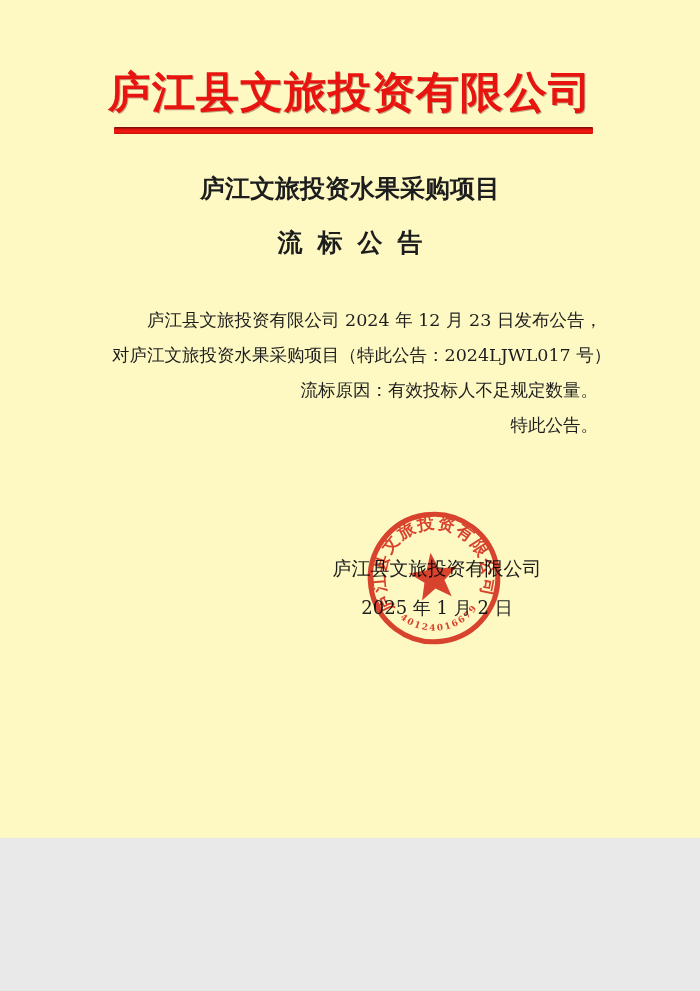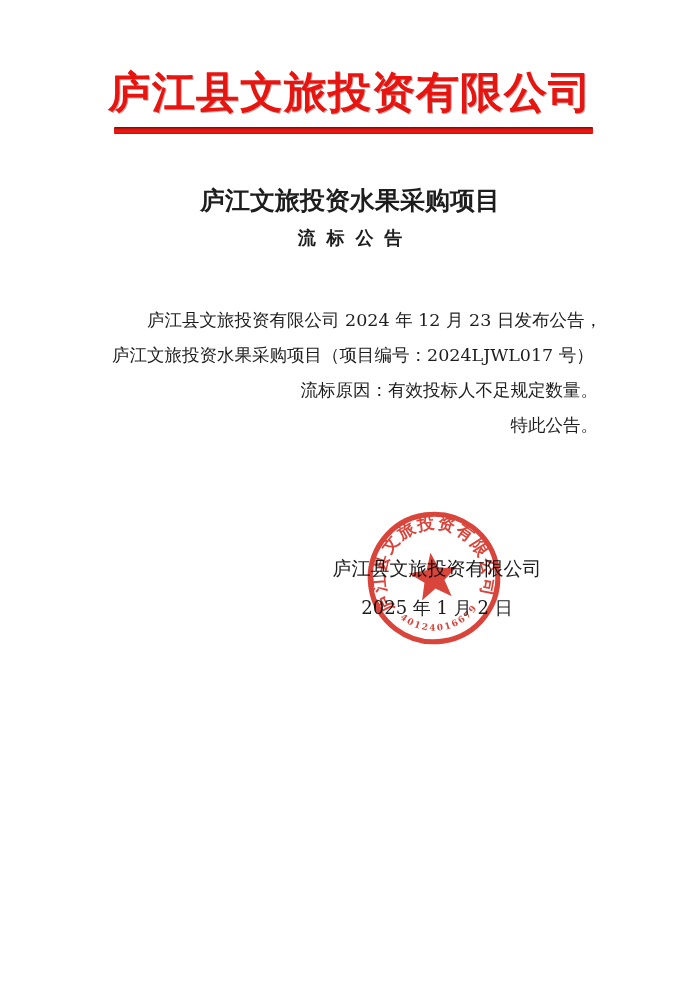--- a/index.html
+++ b/index.html
@@ -1,22 +1,22 @@
 <!DOCTYPE html>
 <html><head>
 <meta charset="utf-8">
 <style>
   * { margin: 0; padding: 0; box-sizing: border-box; }
   html, body { background: #e9e9e9; }
   .page {
     position: relative;
     width: 700px;
-    height: 991px;
+    height: 838px;
     margin: 0 auto;
-    background: #ffffff;
+    background: #fef9c3;
     overflow: hidden;
     font-family: "DejaVu Serif", "Liberation Serif", serif;
     color: #1d1d1d;
   }
   .letterhead {
     position: absolute;
     top: 64px;
     left: 0;
     width: 100%;
     text-align: center;
@@ -38,29 +38,28 @@
   }
   .doc-title {
     position: absolute;
     top: 172px;
     left: 0;
     width: 100%;
     text-align: center;
     font-size: 25px;
     font-weight: bold;
     white-space: nowrap;
-    margin-top: 12px;
   }
   .doc-subtitle {
     position: absolute;
     top: 226px;
     left: 0;
     width: 100%;
     text-align: center;
-    font-size: 18px;
+    font-size: 25px;
     font-weight: bold;
     letter-spacing: 0.6em;
     text-indent: 0.6em; 
     white-space: nowrap;
   }
   .body-text {
     position: absolute;
     top: 303px;
     left: 112px;
     width: 486px;
@@ -111,21 +110,21 @@
   <div class="letterhead">庐江县文旅投资有限公司</div>
 
   <div class="red-line"></div>
 
   <div class="doc-title">庐江文旅投资水果采购项目</div>
 
   <div class="doc-subtitle">流标公告</div>
 
   <div class="body-text">
     <div class="body-line indent">庐江县文旅投资有限公司 2024 年 12 月 23 日发布公告，</div>
-    <div class="body-line">庐江文旅投资水果采购项目（项目编号：2024LJWL017 号）</div>
+    <div class="body-line">对庐江文旅投资水果采购项目（特此公告：2024LJWL017 号）</div>
     <div class="body-line indent">流标原因：有效投标人不足规定数量。</div>
     <div class="body-line indent">特此公告。</div>
   </div>
 
   <div class="signature">
     <div class="sig-company">庐江县文旅投资有限公司</div>
     <div class="sig-date">2025 年 1 月 2 日</div>
   </div>
 
   <svg class="seal" viewBox="0 0 200 200" xmlns="http://www.w3.org/2000/svg">

